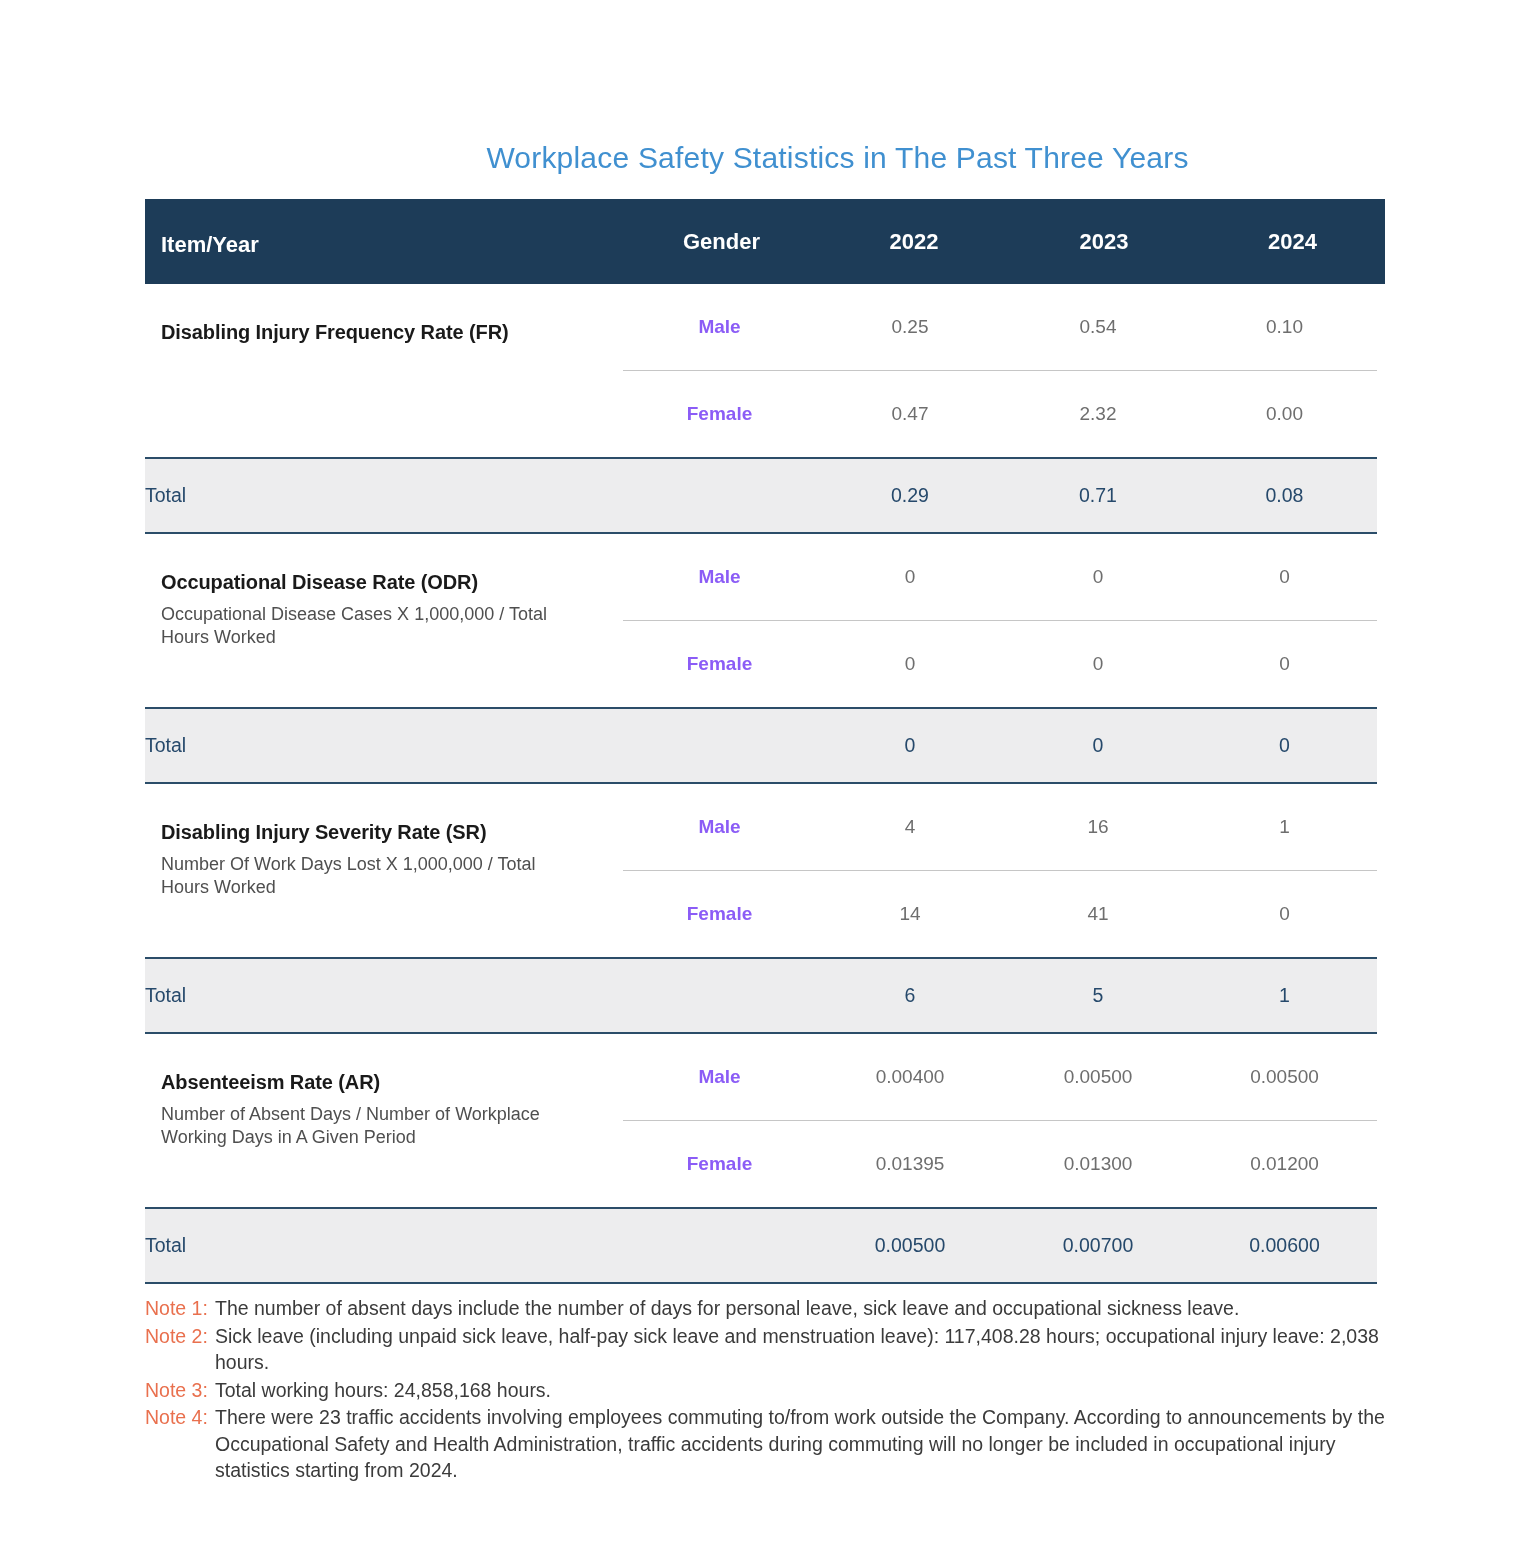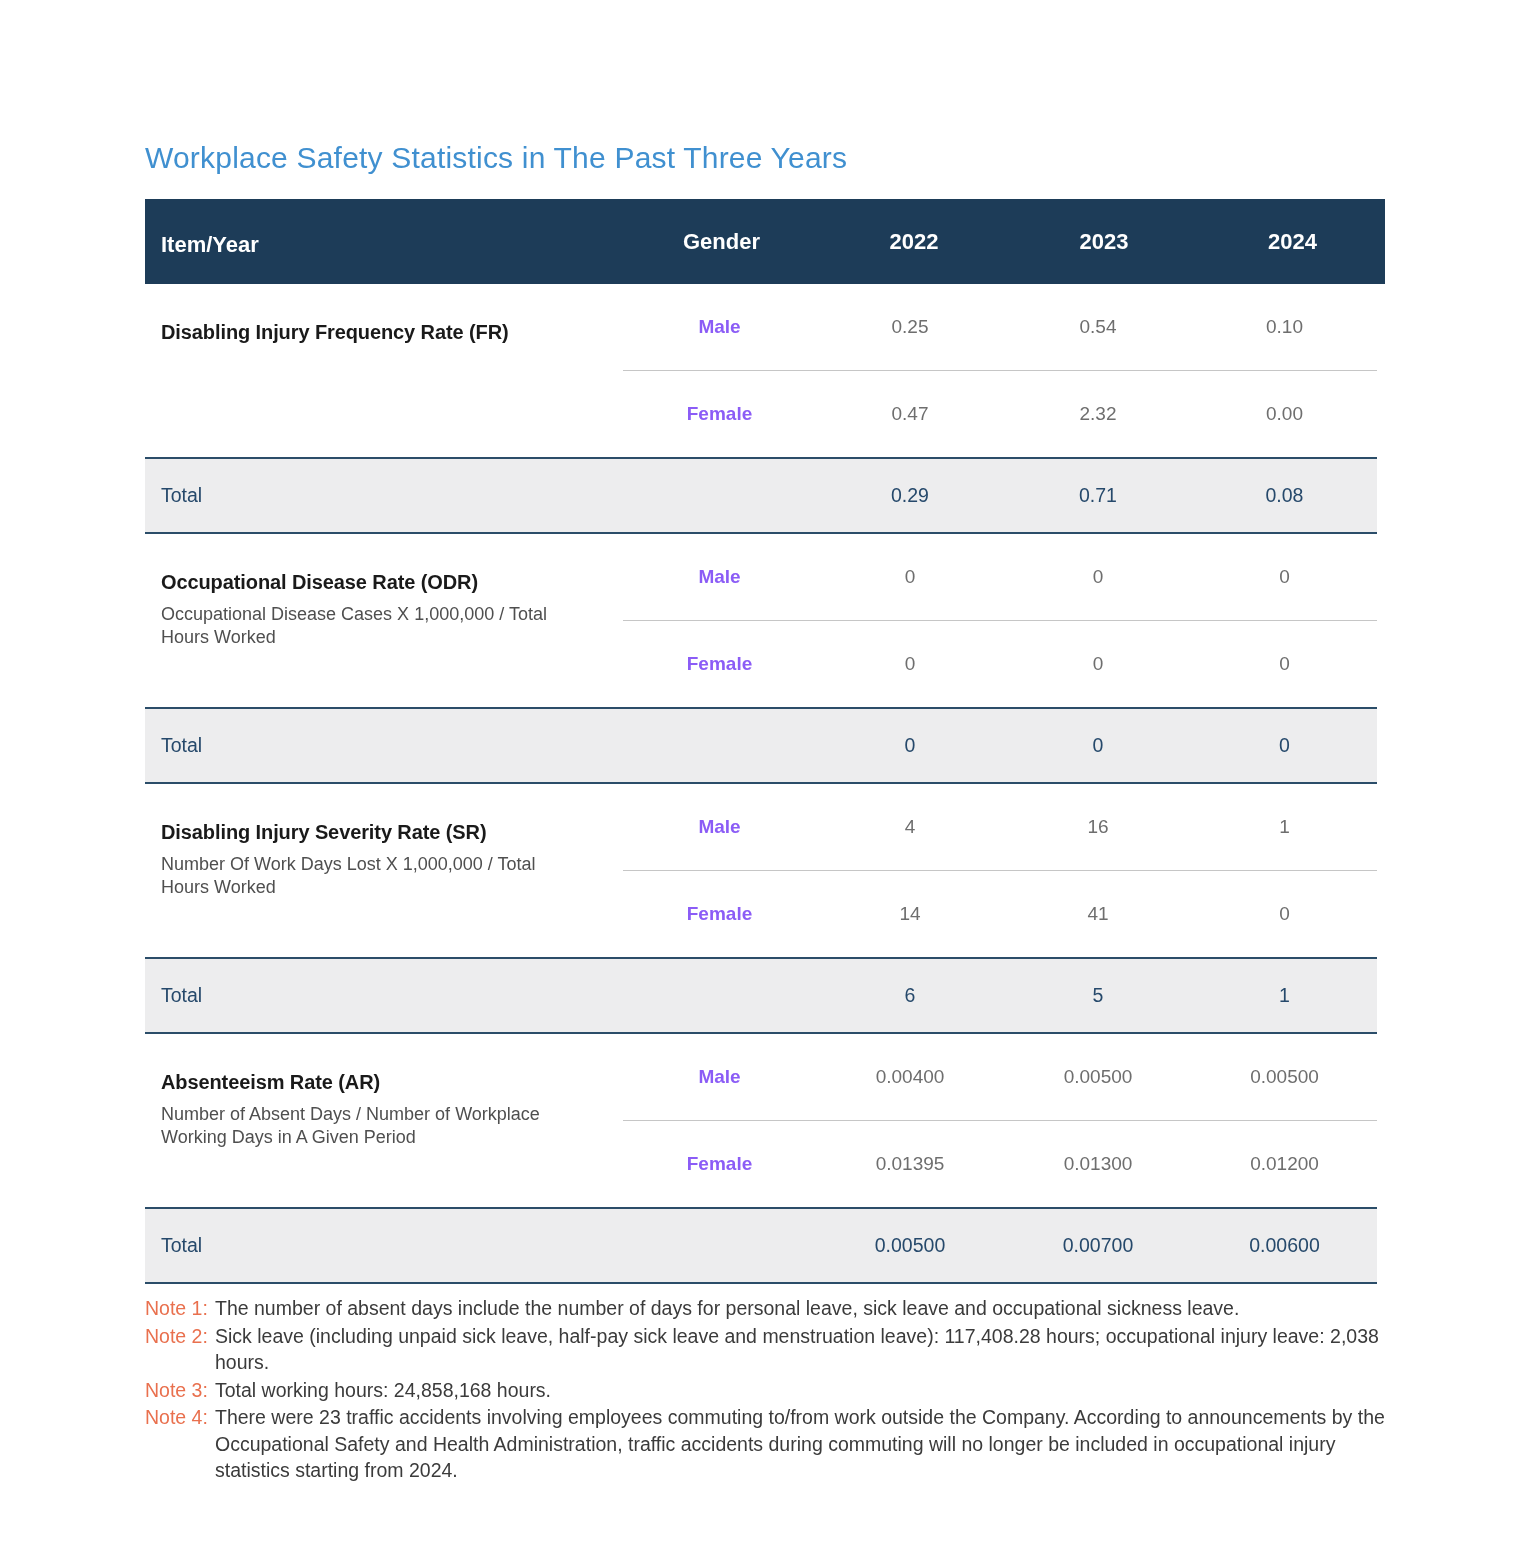--- a/index.html
+++ b/index.html
@@ -11,20 +11,21 @@
     overflow: hidden;
   }
   .page { padding: 141px 0 0 145px; }
 
   .page-title {
     color: #4090d0;
     font-size: 30px;
     font-weight: 400;
     letter-spacing: 0.2px;
     margin-bottom: 24px;
+    text-align: center;
   }
 
   .tbl { width: 1240px; }
 
   
   .thead {
     display: grid;
     grid-template-columns: 478px 193px 188px 188px 185px;
     column-gap: 2px;
     background: #1d3c58;
@@ -72,21 +73,20 @@
     background: #ededee;
     border-top: 2px solid #2b4d69;
     border-bottom: 2px solid #2b4d69;
     color: #26496b;
     font-size: 19.5px;
     grid-row: 3;
   }
   .t-label {
     grid-column: 1 / span 2;
     justify-content: flex-start;
-    padding-left: 16px;
   }
 
   
   .notes { width: 1250px; margin-top: 11px; }
   .note { display: flex; font-size: 19.5px; line-height: 1.36; margin-bottom: 1px; }
   .note-label { color: #e9704e; width: 70px; flex: none; }
   .note-text { color: #3b3b3b; flex: 1; }
 </style>
 </head>
 <body>

